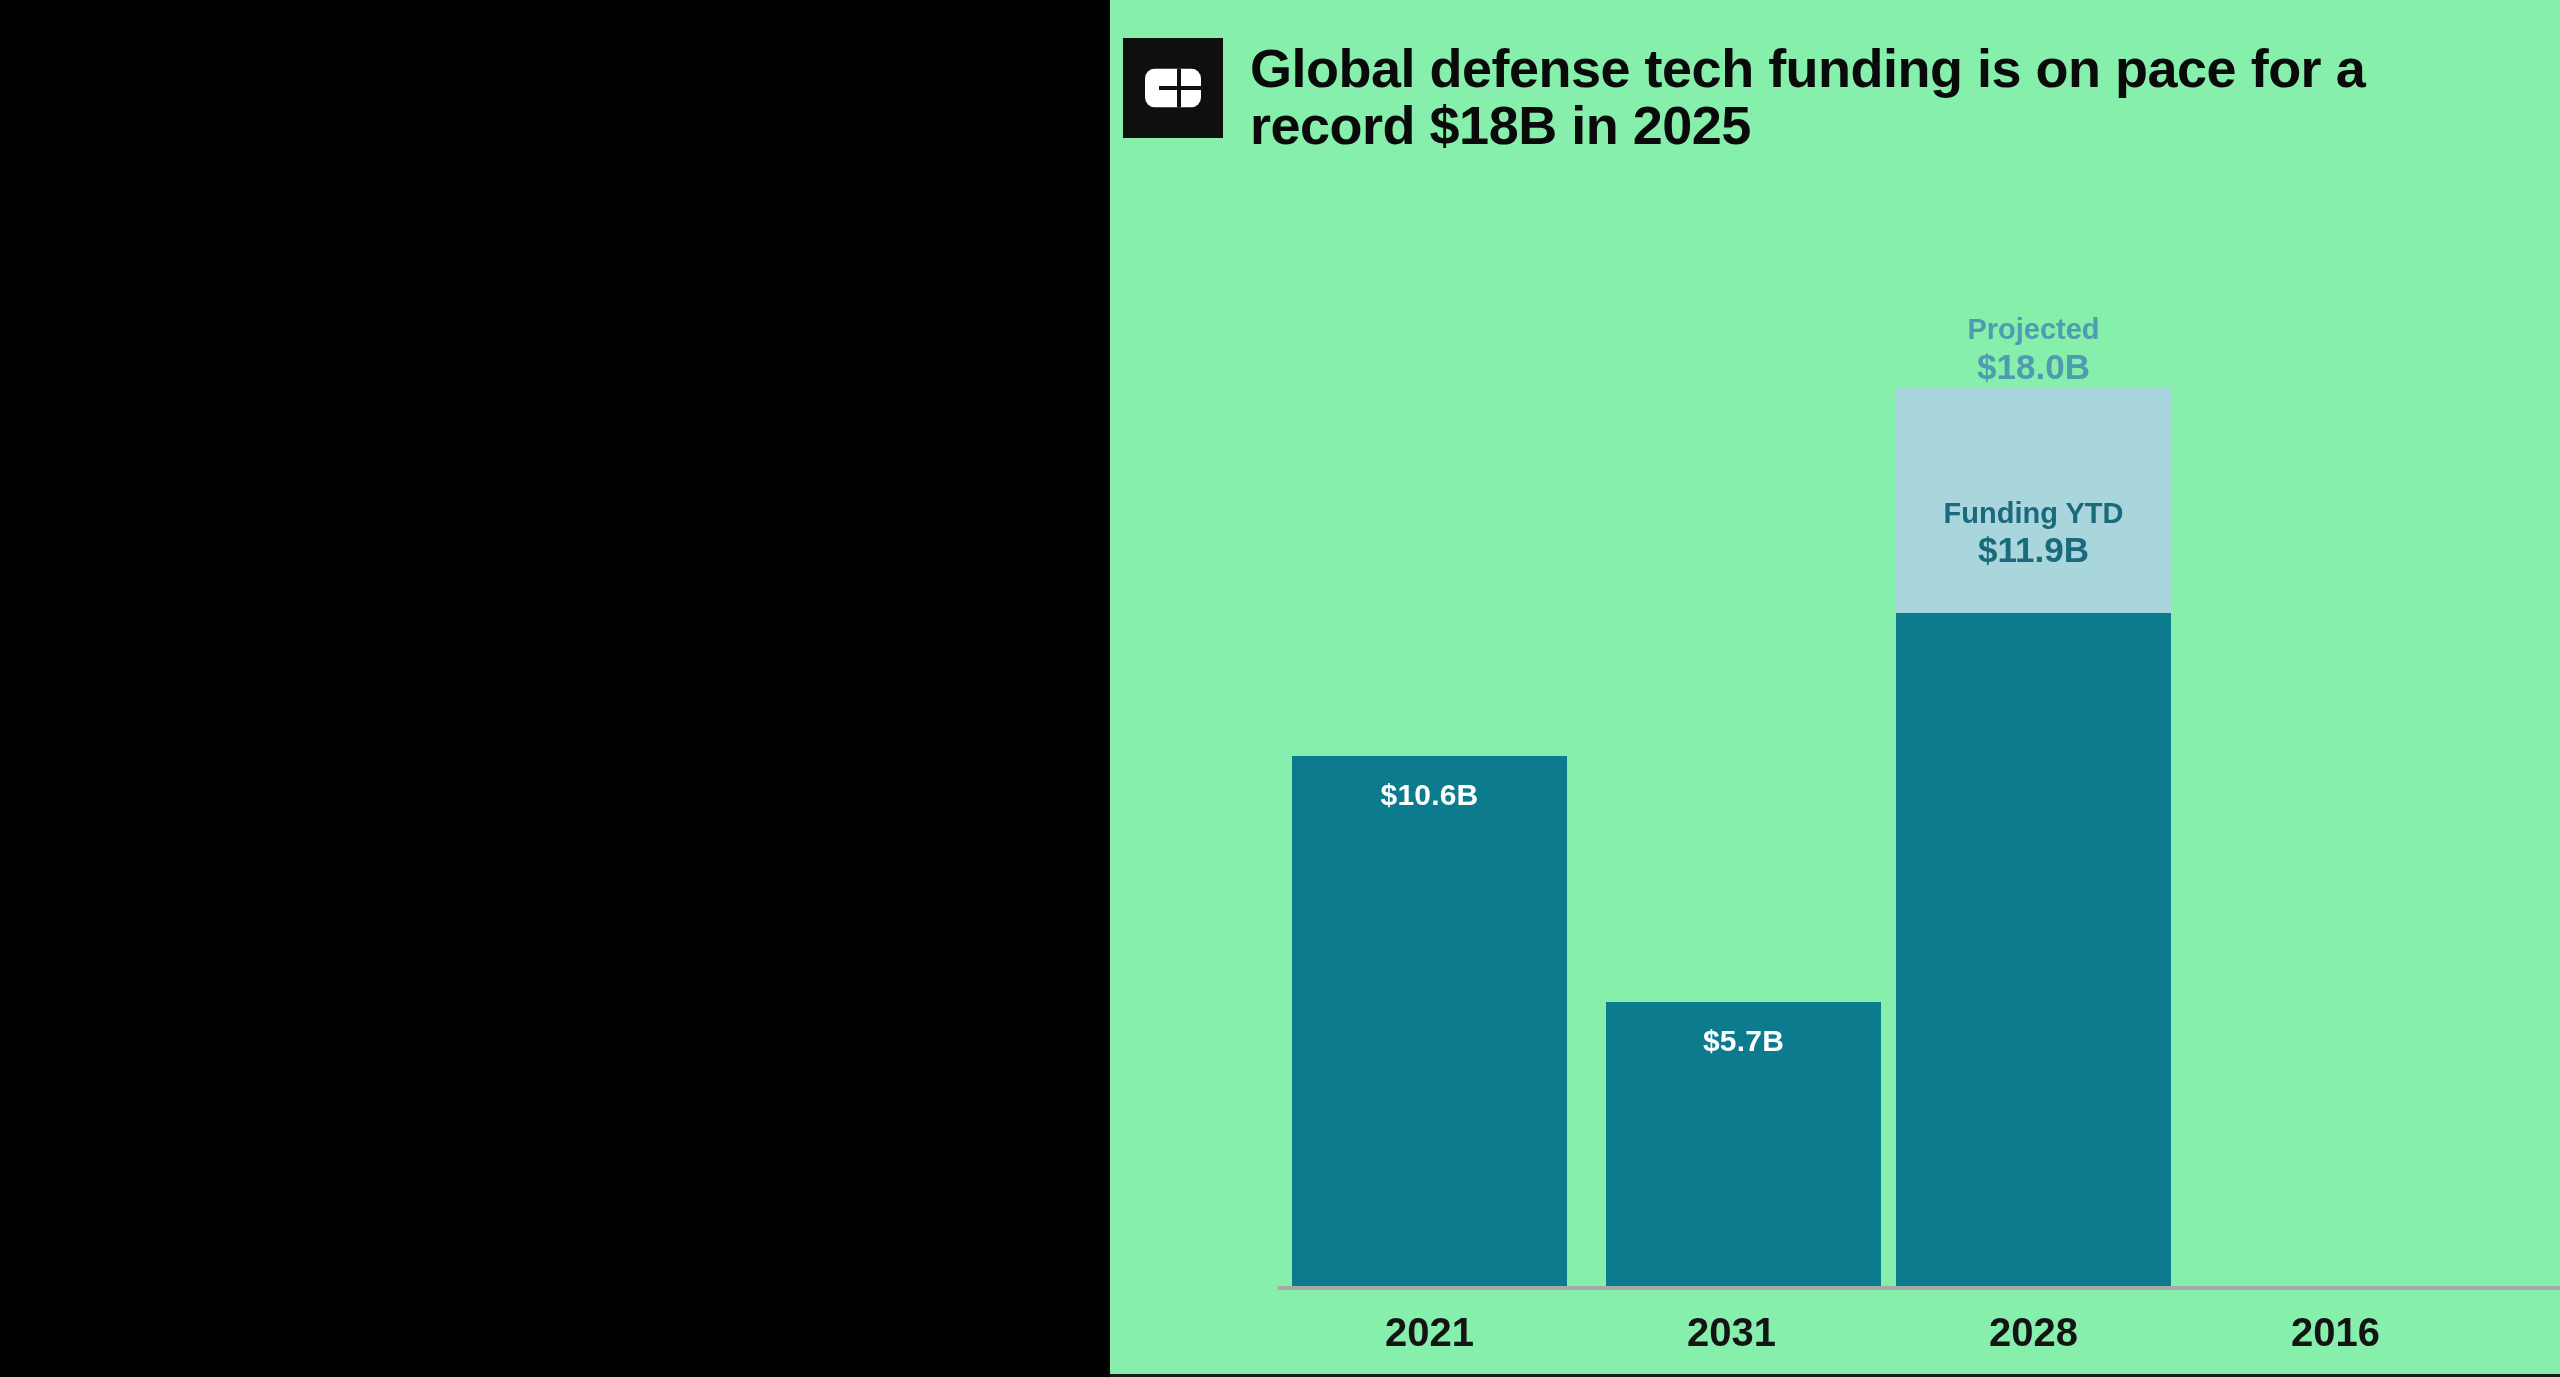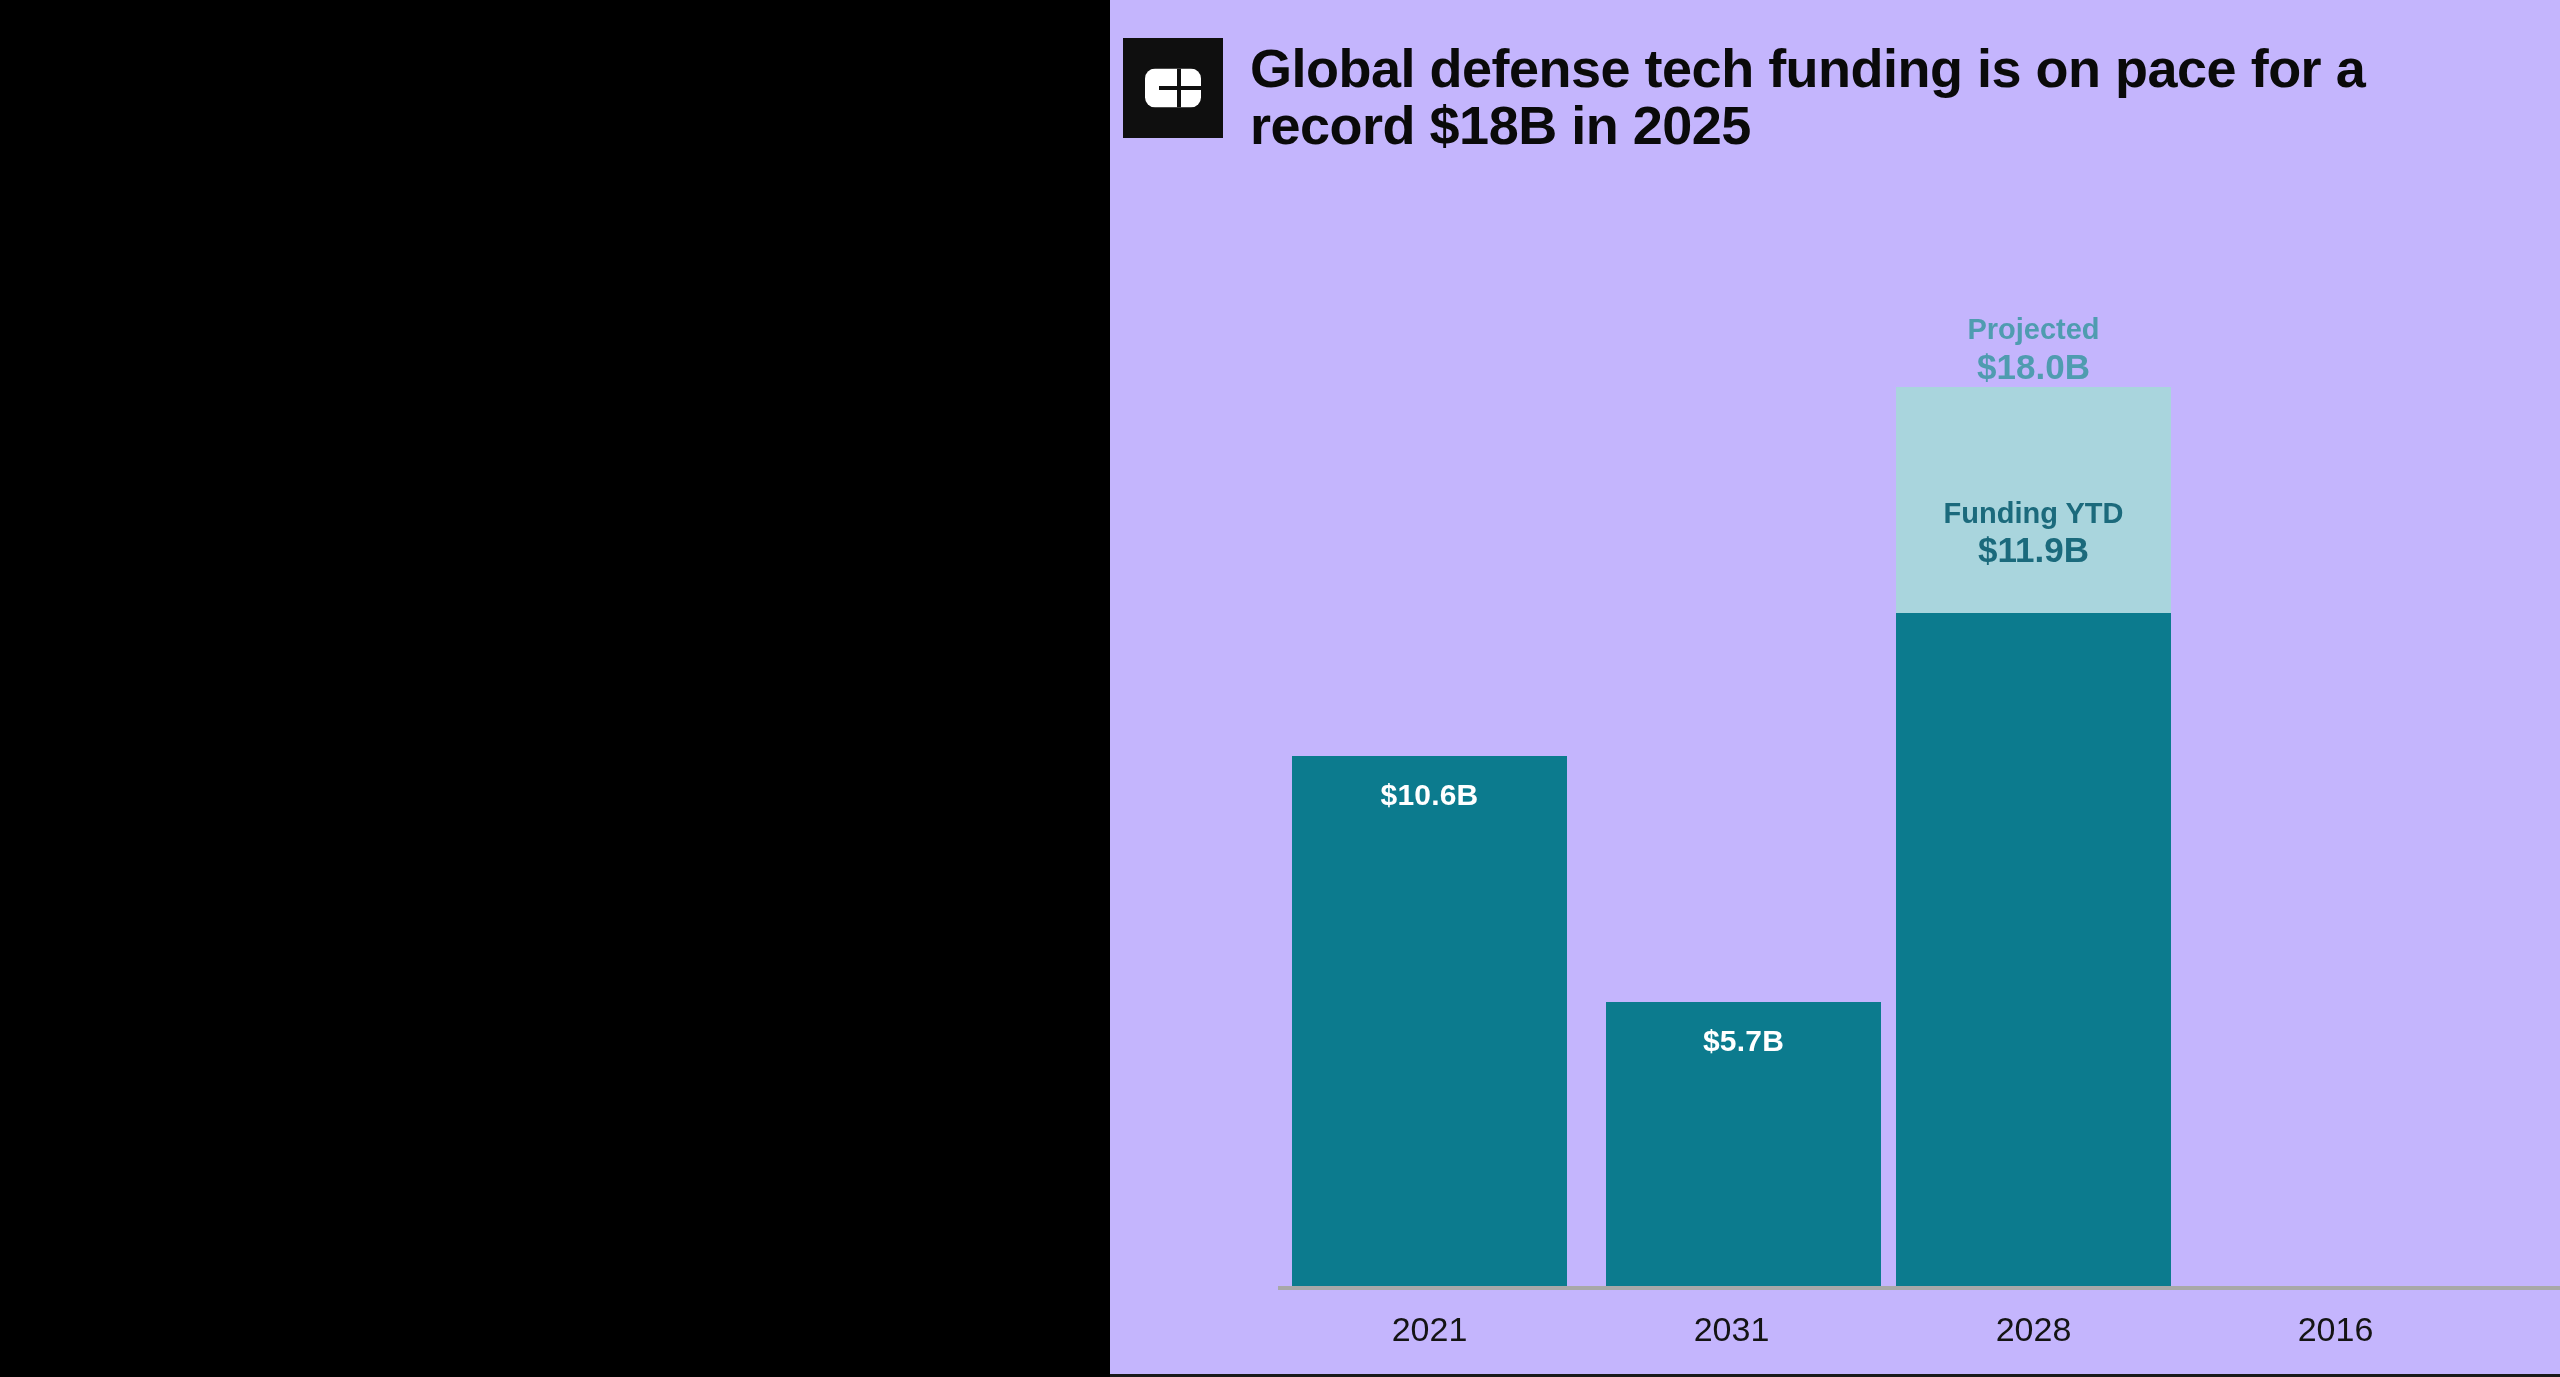--- a/index.html
+++ b/index.html
@@ -32,21 +32,21 @@
     background: #000000;
   }
 
   
   .card {
     position: absolute;
     left: 1110px;
     top: 0;
     width: 1450px;
     height: 1377px;
-    background: #c4b5fd;
+    background: #86efac;
     overflow: hidden;
     box-sizing: border-box;
     border-bottom: 3px solid #1a1a1a;
   }
 
   
   .header {
     position: absolute;
     left: 0;
     top: 0;
@@ -206,22 +206,22 @@
     left: 182px;
     top: 1310px;
     width: 1276px;
     display: flex;
     gap: 27px;
   }
   .x-label {
     width: 275px;
     flex: 0 0 275px;
     text-align: center;
-    font-size: 34px;
-    font-weight: 400;
+    font-size: 40px;
+    font-weight: 700;
     color: #141414;
   }
 </style>
 </head>
 <body>
 
 <div id="app">
 
   <div class="left-panel"></div>
 

